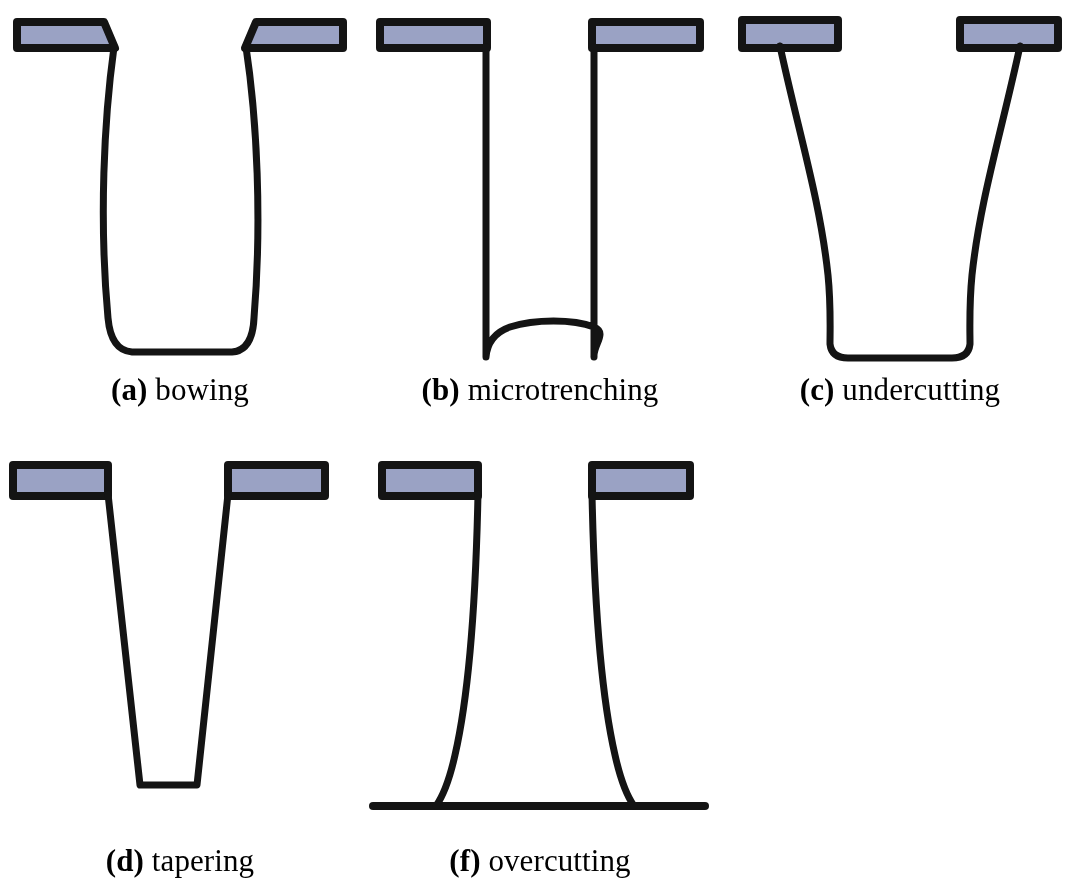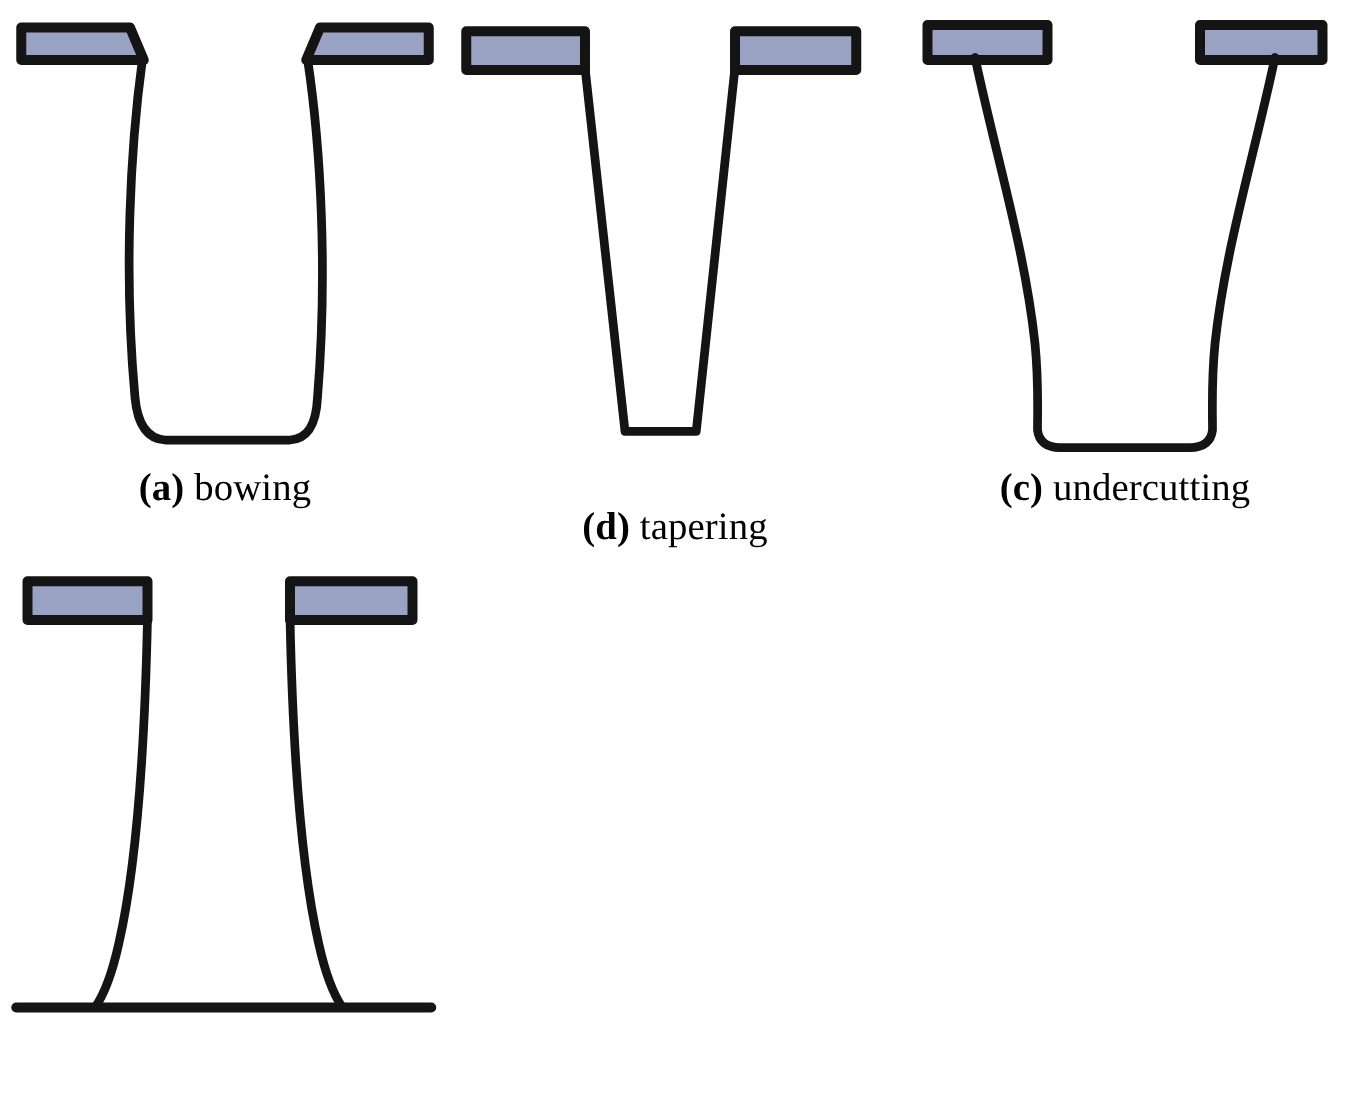--- a/index.html
+++ b/index.html
@@ -87,34 +87,35 @@
                L 232 352
                C 246 351, 253 340, 254 318
                C 262 220, 257 120, 246 47" fill="none" stroke="#141414" stroke-width="7" stroke-linecap="round" stroke-linejoin="round"></path>
     </svg>
     <div class="panel-caption">
       <span class="cap-tag">(a)</span>
       <span>bowing</span>
     </div>
   </div>
 
+  <div class="panel row1">
+    <svg class="panel-figure" width="360" height="374" viewBox="0 0 360 374">
+      <path d="M 20 22 L 127 22 L 127 48 L 20 48 Z" fill="#9aa2c4" stroke="#141414" stroke-width="8" stroke-linejoin="round"></path>
+      <path d="M 232 22 L 340 22 L 340 48 L 232 48 Z" fill="#9aa2c4" stroke="#141414" stroke-width="8" stroke-linejoin="round"></path>
 
-  <div class="panel row2">
-    <svg class="panel-figure" width="360" height="405" viewBox="0 0 360 405">
-      <path d="M 13 25 L 108 25 L 108 56 L 13 56 Z" fill="#9aa2c4" stroke="#141414" stroke-width="8" stroke-linejoin="round"></path>
-      <path d="M 228 25 L 325 25 L 325 56 L 228 56 Z" fill="#9aa2c4" stroke="#141414" stroke-width="8" stroke-linejoin="round"></path>
-
-      <path d="M 108 54
-               L 140 345
-               L 197 345
-               L 228 54" fill="none" stroke="#141414" stroke-width="7" stroke-linecap="round" stroke-linejoin="round"></path>
+      <path d="M 126 47
+               L 126 357
+               C 127 345, 133 333, 150 327
+               C 175 319, 213 319, 234 327
+               C 248 333, 233 345, 234 357
+               L 234 47" fill="none" stroke="#141414" stroke-width="7" stroke-linecap="round" stroke-linejoin="round"></path>
     </svg>
     <div class="panel-caption">
-      <span class="cap-tag">(d)</span>
-      <span>tapering</span>
+      <span class="cap-tag">(b)</span>
+      <span>microtrenching</span>
     </div>
   </div>
 
   <div class="panel row1">
     <svg class="panel-figure" width="360" height="374" viewBox="0 0 360 374">
       <path d="M 22 20 L 118 20 L 118 48 L 22 48 Z" fill="#9aa2c4" stroke="#141414" stroke-width="8" stroke-linejoin="round"></path>
       <path d="M 240 20 L 338 20 L 338 48 L 240 48 Z" fill="#9aa2c4" stroke="#141414" stroke-width="8" stroke-linejoin="round"></path>
 
       <path d="M 60 46
                C 78 130, 100 200, 108 275
@@ -124,31 +125,51 @@
                C 243 358, 249 353, 250 344
                C 250 330, 249 305, 252 275
                C 260 200, 282 130, 300 46" fill="none" stroke="#141414" stroke-width="7" stroke-linecap="round" stroke-linejoin="round"></path>
     </svg>
     <div class="panel-caption">
       <span class="cap-tag">(c)</span>
       <span>undercutting</span>
     </div>
   </div>
 
+  <div class="panel row2">
+    <svg class="panel-figure" width="360" height="405" viewBox="0 0 360 405">
+      <path d="M 13 25 L 108 25 L 108 56 L 13 56 Z" fill="#9aa2c4" stroke="#141414" stroke-width="8" stroke-linejoin="round"></path>
+      <path d="M 228 25 L 325 25 L 325 56 L 228 56 Z" fill="#9aa2c4" stroke="#141414" stroke-width="8" stroke-linejoin="round"></path>
+
+      <path d="M 108 54
+               L 140 345
+               L 197 345
+               L 228 54" fill="none" stroke="#141414" stroke-width="7" stroke-linecap="round" stroke-linejoin="round"></path>
+    </svg>
+    <div class="panel-caption">
+      <span class="cap-tag">(d)</span>
+      <span>tapering</span>
+    </div>
+  </div>
+
 
   <div class="panel row2">
     <svg class="panel-figure" width="360" height="405" viewBox="0 0 360 405">
       <path d="M 22 25 L 118 25 L 118 56 L 22 56 Z" fill="#9aa2c4" stroke="#141414" stroke-width="8" stroke-linejoin="round"></path>
       <path d="M 232 25 L 330 25 L 330 56 L 232 56 Z" fill="#9aa2c4" stroke="#141414" stroke-width="8" stroke-linejoin="round"></path>
 
       <line x1="13" y1="366" x2="345" y2="366" stroke="#141414" stroke-width="8" stroke-linecap="round"></line>
 
       <path d="M 118 54
                C 116 150, 110 250, 95 315
                C 89 342, 83 356, 76 366" fill="none" stroke="#141414" stroke-width="7" stroke-linecap="round" stroke-linejoin="round"></path>
 
       <path d="M 232 54
                C 234 150, 240 250, 255 315
                C 261 342, 267 356, 274 366" fill="none" stroke="#141414" stroke-width="7" stroke-linecap="round" stroke-linejoin="round"></path>
     </svg>
+    <div class="panel-caption">
+      <span class="cap-tag">(f)</span>
+      <span>overcutting</span>
+    </div>
   </div>
 
 </div>
 
 </body></html>

